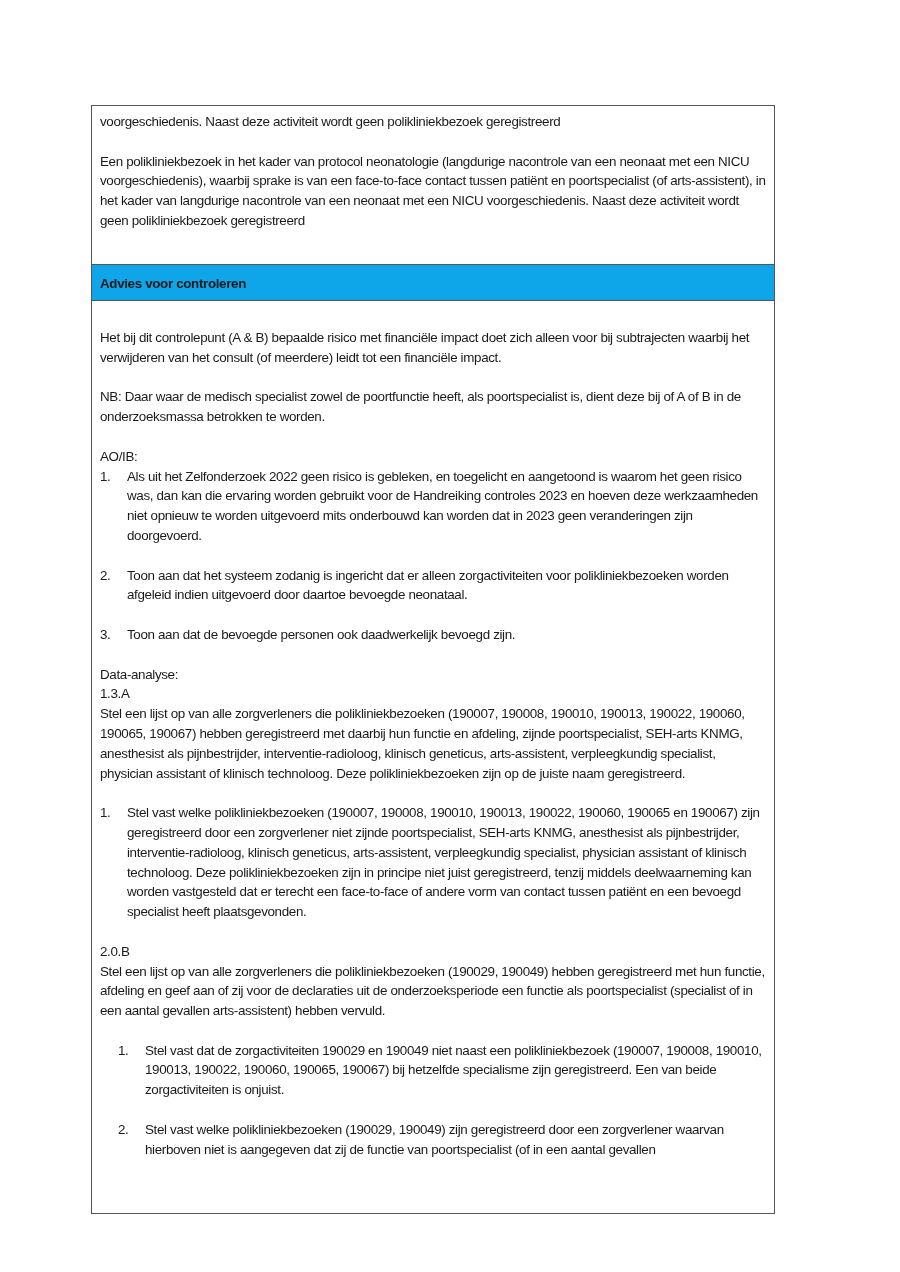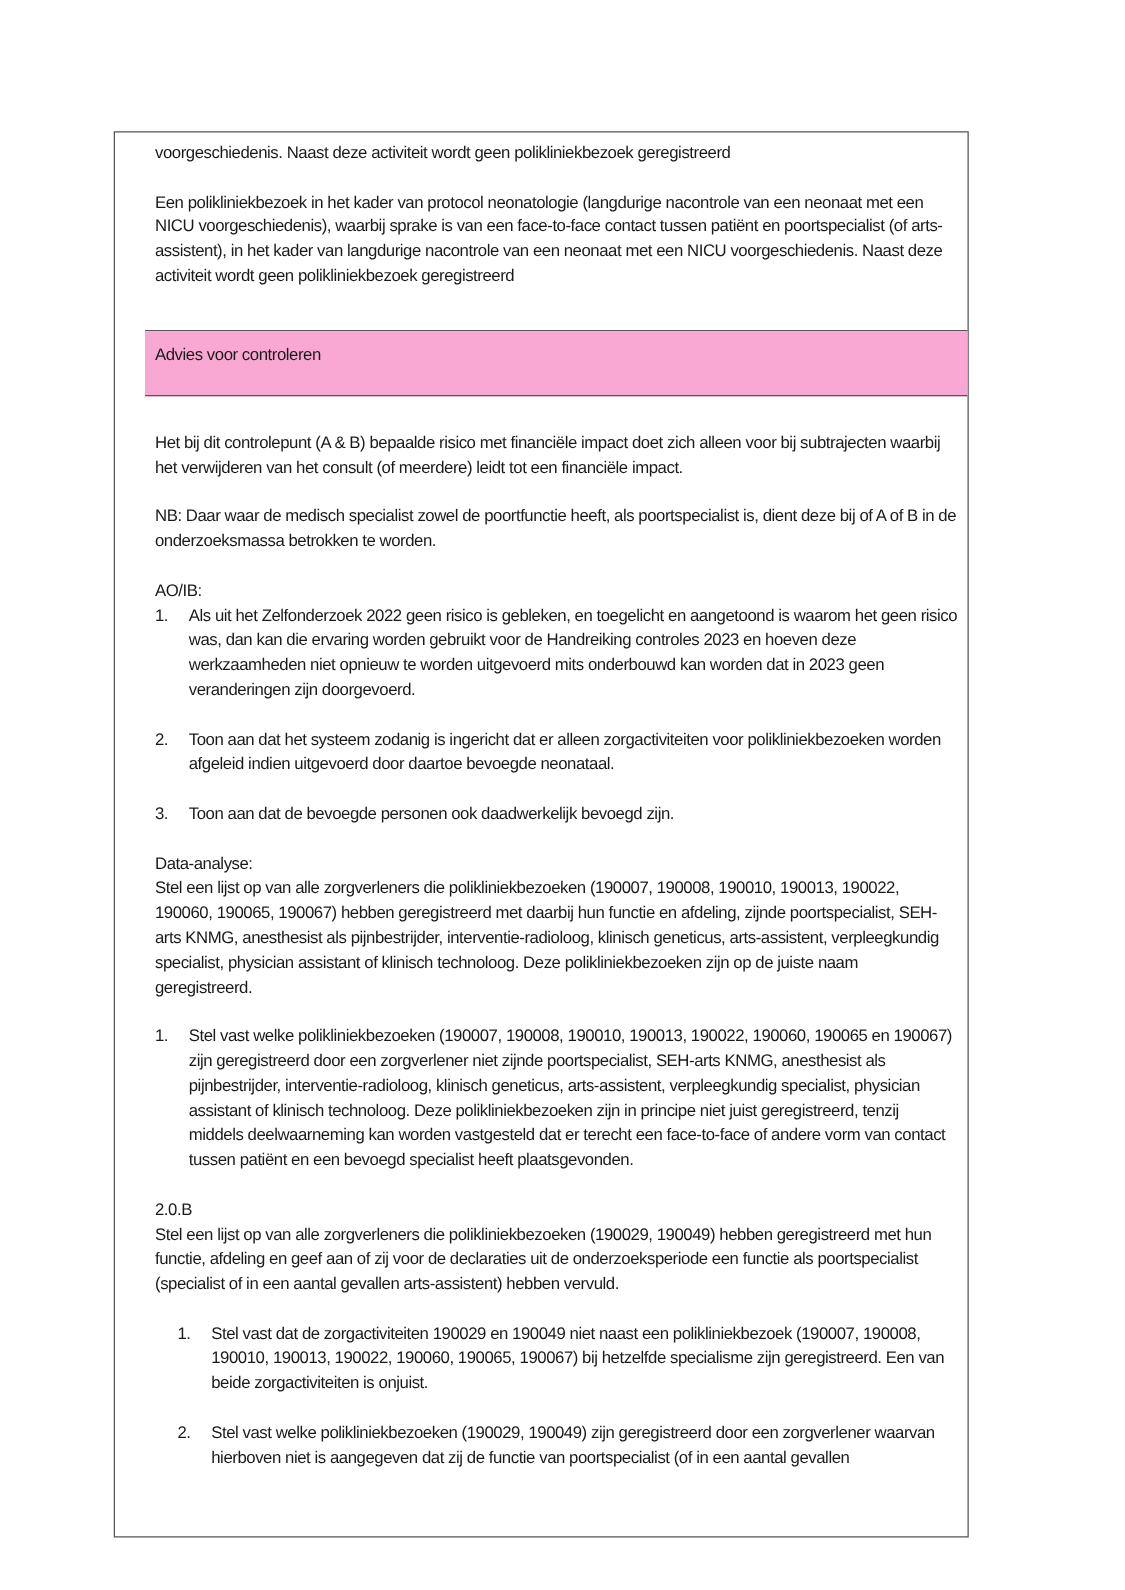--- a/index.html
+++ b/index.html
@@ -1,22 +1,22 @@
 <!DOCTYPE html>
 <html><head>
 <meta charset="utf-8">
 <style>
   html, body { margin: 0; padding: 0; background: #ffffff; }
   body { width: 900px; height: 1272px; position: relative; overflow: hidden;
          font-family: "Liberation Sans", sans-serif; color: #1a1a1a; }
   .table { position: absolute; left: 91px; top: 105px; width: 684px;
            border: 1px solid #555; box-sizing: border-box; }
-  .cell { padding: 6px 8px 8px 8px; box-sizing: border-box; font-size: 13.4px; line-height: 19.8px; letter-spacing: -0.35px; margin-left: 24px; }
+  .cell { padding: 6px 8px 8px 8px; box-sizing: border-box; font-size: 13.4px; line-height: 19.8px; letter-spacing: -0.35px; }
   .cell1 { height: 159px; border-bottom: 1px solid #555; }
-  .header { height: 52px; background: #f9a8d4; border-bottom: 1px solid #555; padding-top: 9px; }
+  .header { height: 36px; background: #0ea5e9; border-bottom: 1px solid #555; padding-top: 9px; font-weight: bold; }
   .header span { font-size: 13.4px; }
   .cell3 { height: 912px; padding-top: 27px; }
   p { margin: 0; }
   .gap { height: 19.8px; }
   .it { font-style: italic; }
   .item { display: flex; }
   .item .num { width: 27px; flex: none; }
   .item .txt { flex: 1; }
   .sub { padding-left: 18px; }
 </style>
@@ -51,20 +51,21 @@
       <span class="txt">Toon aan dat het systeem zodanig is ingericht dat er alleen zorgactiviteiten voor polikliniekbezoeken worden afgeleid indien uitgevoerd door daartoe bevoegde neonataal.</span>
     </div>
     <div class="gap"></div>
     <div class="item">
       <span class="num">3.</span>
       <span class="txt">Toon aan dat de bevoegde personen ook daadwerkelijk bevoegd zijn.</span>
     </div>
     <div class="gap"></div>
 
     <p>Data-analyse:</p>
+    <p>1.3.A</p>
     <p>Stel een lijst op van alle zorgverleners die polikliniekbezoeken (190007, 190008, 190010, 190013, 190022, 190060, 190065, 190067) hebben geregistreerd met daarbij hun functie en afdeling, zijnde poortspecialist, SEH-arts KNMG, anesthesist als pijnbestrijder, interventie-radioloog, klinisch geneticus, arts-assistent, verpleegkundig specialist, physician assistant of klinisch technoloog. Deze polikliniekbezoeken zijn op de juiste naam geregistreerd.</p>
     <div class="gap"></div>
     <div class="item">
       <span class="num">1.</span>
       <span class="txt">Stel vast welke polikliniekbezoeken (190007, 190008, 190010, 190013, 190022, 190060, 190065 en 190067) zijn geregistreerd door een zorgverlener niet zijnde poortspecialist, SEH-arts KNMG, anesthesist als pijnbestrijder, interventie-radioloog, klinisch geneticus, arts-assistent, verpleegkundig specialist, physician assistant of klinisch technoloog. Deze polikliniekbezoeken zijn in principe niet juist geregistreerd, tenzij middels deelwaarneming kan worden vastgesteld dat er terecht een face-to-face of andere vorm van contact tussen patiënt en een bevoegd specialist heeft plaatsgevonden.</span>
     </div>
     <div class="gap"></div>
 
     <p>2.0.B</p>
     <p>Stel een lijst op van alle zorgverleners die polikliniekbezoeken (190029, 190049) hebben geregistreerd met hun functie, afdeling en geef aan of zij voor de declaraties uit de onderzoeksperiode een functie als poortspecialist (specialist of in een aantal gevallen arts-assistent) hebben vervuld.</p>

